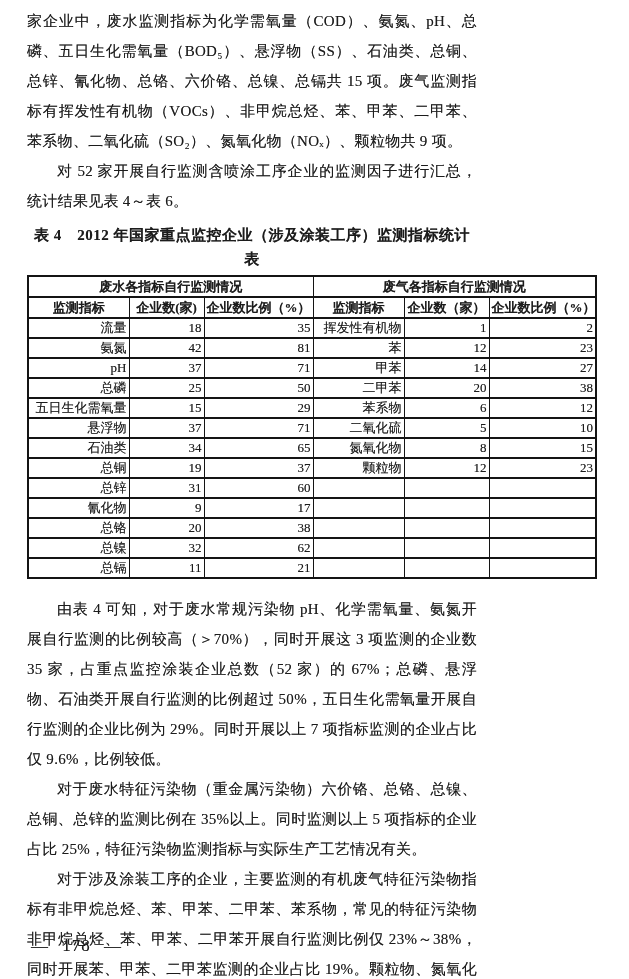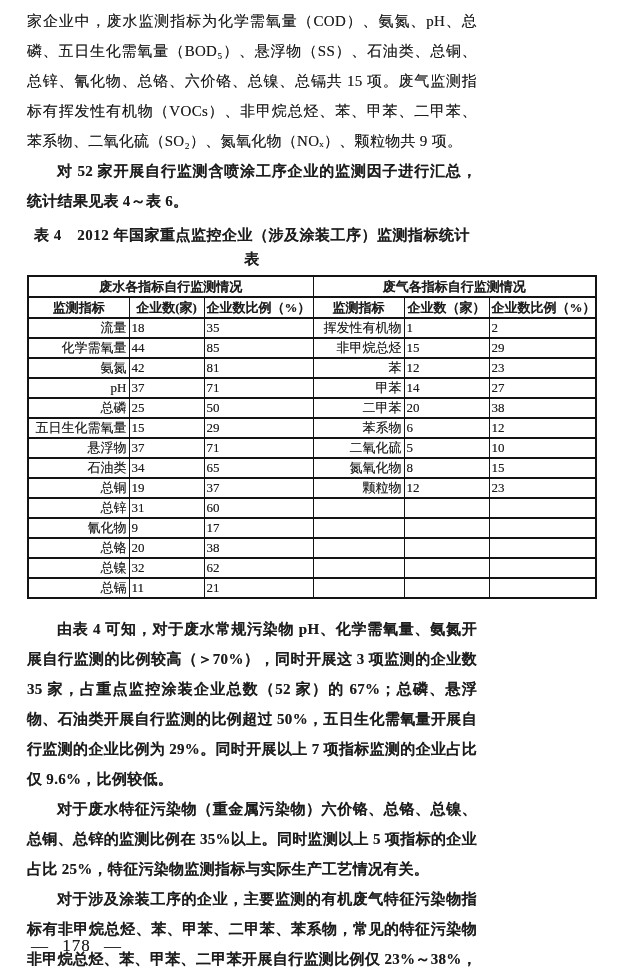--- a/index.html
+++ b/index.html
@@ -17,21 +17,21 @@
     padding: 6px 27px 0 27px;
   }
   .para {
     font-size: 15px;
     line-height: 30px;
     text-align: justify;
     margin: 0;
     letter-spacing: 0.3px;
     text-shadow: 0 0 0.4px rgba(20,20,20,0.55);
   }
-  .para.indent { text-indent: 2em; font-weight: bold; }
+  .para.indent { text-indent: 2em; }
   .table-title {
     font-size: 15px;
     font-weight: bold;
     text-align: center;
     margin-top: 7px;
     line-height: 24px;
     letter-spacing: 0.5px;
     text-shadow: 0 0 0.4px rgba(20,20,20,0.55);
   }
   table.stats {
@@ -50,21 +50,21 @@
     white-space: nowrap;
     text-shadow: 0 0 0.4px rgba(20,20,20,0.5);
   }
   table.stats th {
     font-weight: bold;
     text-align: center;
     height: 19px;
   }
   table.stats td { height: 17.2px; }
   td.name { text-align: right; padding-left: 7px; }
-  td.num  { text-align: left; margin-top: 40px; }
+  td.num  { text-align: right; margin-top: 40px; }
   .col-w-ind  { width: 101px; }
   .col-w-cnt  { width: 75px;  }
   .col-w-pct  { width: 109px; }
   .col-g-ind  { width: 91px;  }
   .col-g-cnt  { width: 85px;  }
   .col-g-pct  { width: 107px; }
   .after-table { margin-top: 15px; }
   .mt { }
   .page-number {
     position: absolute;
@@ -112,28 +112,20 @@
     <tbody>
         <tr>
           <td class="name">流量</td>
           <td class="num">18</td>
           <td class="num">35</td>
           <td class="name">挥发性有机物</td>
           <td class="num">1</td>
           <td class="num">2</td>
         </tr>
         <tr>
-          <td class="name">化学需氧量</td>
-          <td class="num">44</td>
-          <td class="num">85</td>
-          <td class="name">非甲烷总烃</td>
-          <td class="num">15</td>
-          <td class="num">29</td>
-        </tr>
-        <tr>
           <td class="name">氨氮</td>
           <td class="num">42</td>
           <td class="num">81</td>
           <td class="name">苯</td>
           <td class="num">12</td>
           <td class="num">23</td>
         </tr>
         <tr>
           <td class="name">pH</td>
           <td class="num">37</td>

